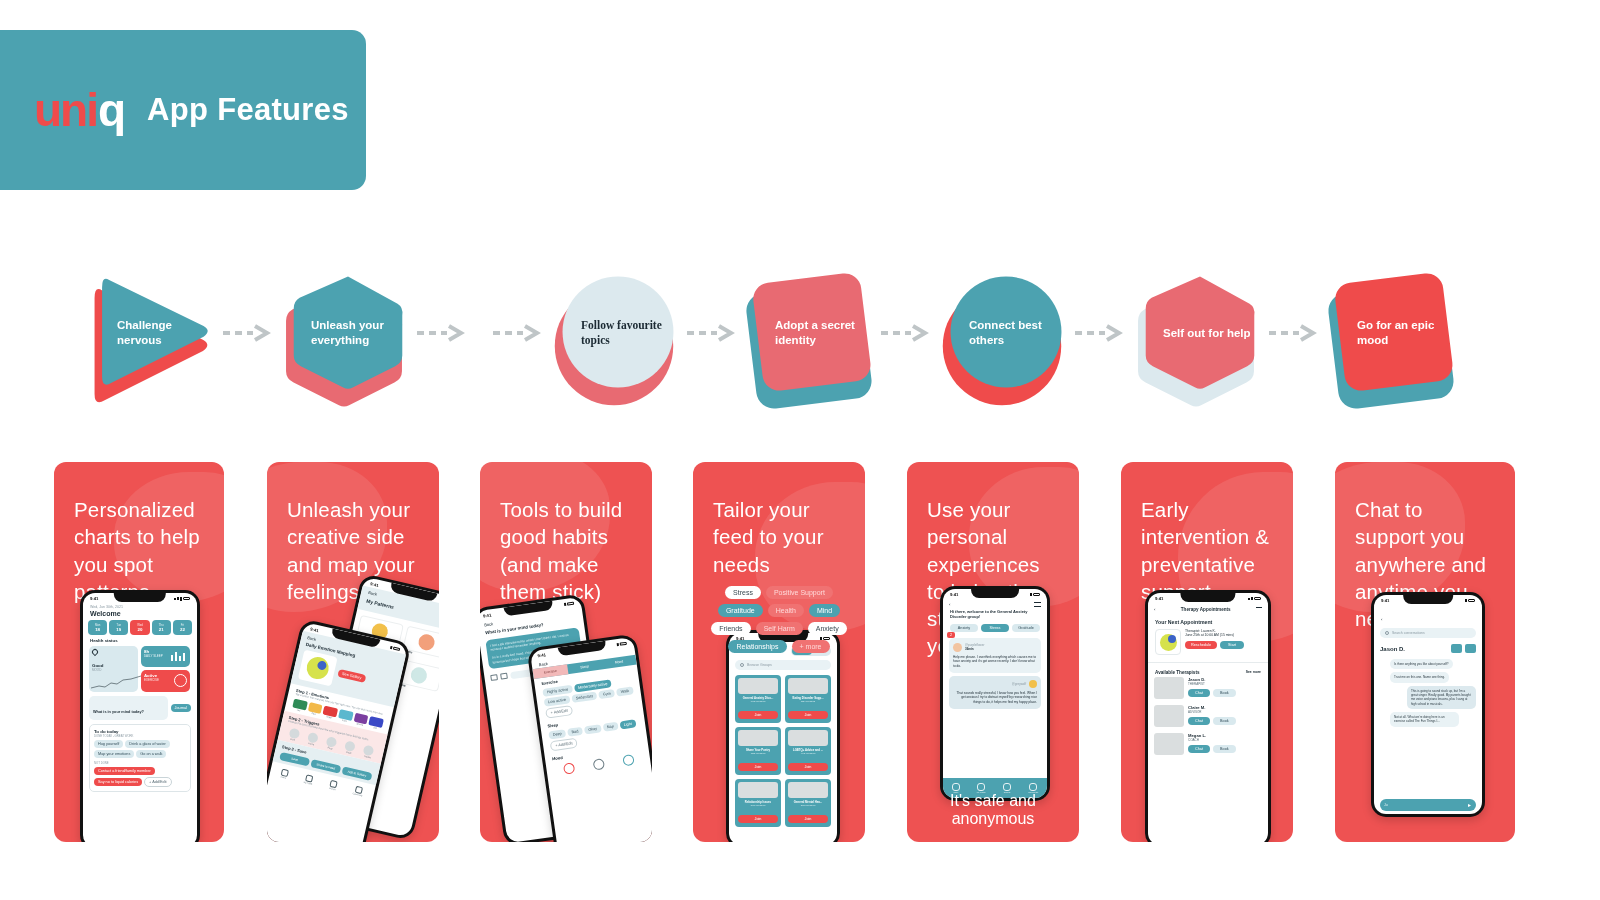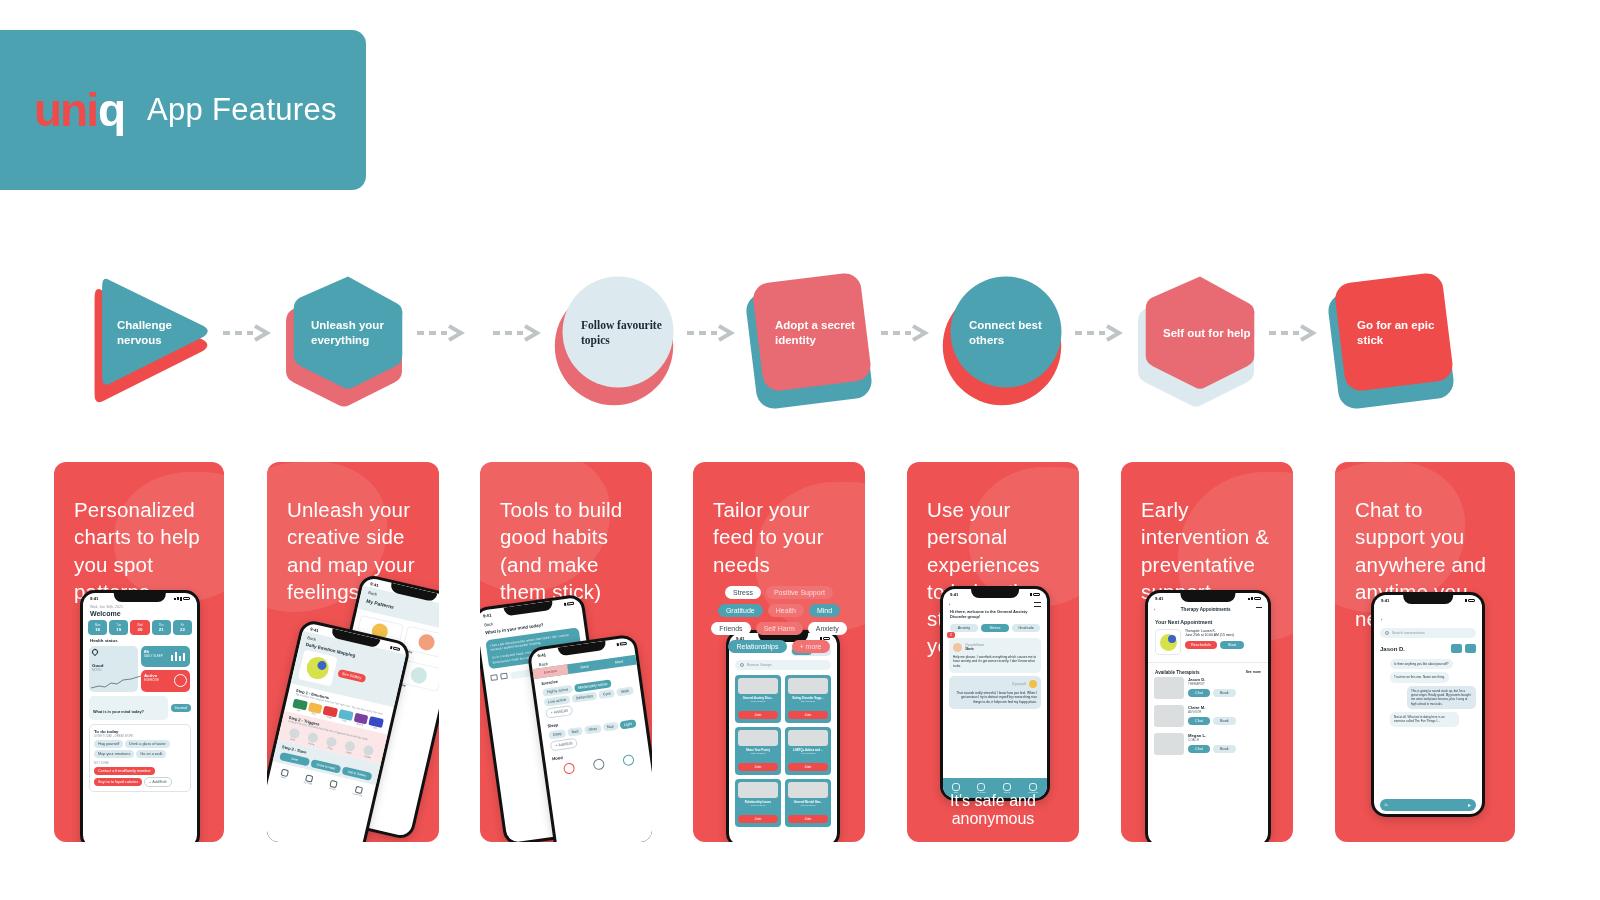--- a/index.html
+++ b/index.html
@@ -8,21 +8,21 @@
 
   
   .header-band{
     position:absolute; left:0; top:30px; width:366px; height:160px;
     background:#4CA2B0; border-radius:0 14px 14px 0;
     display:flex; align-items:center; padding-left:34px;
   }
   .logo{ display:flex; align-items:baseline; font-weight:bold; }
   .logo-uni{ color:#EF4B4B; font-size:46px; letter-spacing:-2px; font-weight:800; line-height:1; }
   .logo-q{ color:#ffffff; font-size:46px; letter-spacing:-1px; font-weight:800; line-height:1; margin-left:1px;}
-  .header-title{ color:#ffffff; font-size:31px; font-weight:400; margin-left:22px; letter-spacing:.3px;}
+  .header-title{ color:#ffffff; font-size:31px; font-weight:700; margin-left:22px; letter-spacing:.3px;}
 
   
   .steps{ position:absolute; left:95px; top:268px; width:1420px; height:130px; display:flex; align-items:center; }
   .step{ position:relative; width:118px; height:120px; flex:0 0 auto; }
   .shape{ position:absolute; inset:0; }
   .sh-back{ opacity:1; }
   .step-label{
     position:absolute; z-index:5; left:0; right:0; top:50%; transform:translateY(-50%);
     font-size:11.5px; font-weight:bold; line-height:1.28; padding:0 6px 0 22px; color:#ffffff;
   }
@@ -189,21 +189,21 @@
         <polyline points="32,2 44,9 32,16" fill="none" stroke="#BFC5C7" stroke-width="4"></polyline>
       </svg>
     </div>
     <div class="step">
       <div class="shape sh-back" style="left:-8px;top:10px;transform:rotate(-7deg);"><svg class="square" viewBox="0 0 100 100" preserveAspectRatio="none">
           <rect x="4" y="4" width="92" height="92" rx="14" fill="#4CA2B0"></rect>
         </svg></div>
       <div class="shape" style="transform:rotate(-7deg);"><svg class="square" viewBox="0 0 100 100" preserveAspectRatio="none">
           <rect x="4" y="4" width="92" height="92" rx="14" fill="#EF4B4B"></rect>
         </svg></div>
-      <div class="step-label">Go for an epic stick</div>
+      <div class="step-label">Go for an epic mood</div>
     </div>
   </div>
 
 <div class="cards">
 
   <div class="card" style="left:54px;width:170px;height:380px;">
     <div class="card-blob" style="width:150px;height:130px;right:-40px;top:10px;"></div>
     <div class="card-title">Personalized charts to help you spot patterns</div>
     <div class="phone" style="left:26px;top:128px;width:120px;height:260px;">
       <div class="screen">

